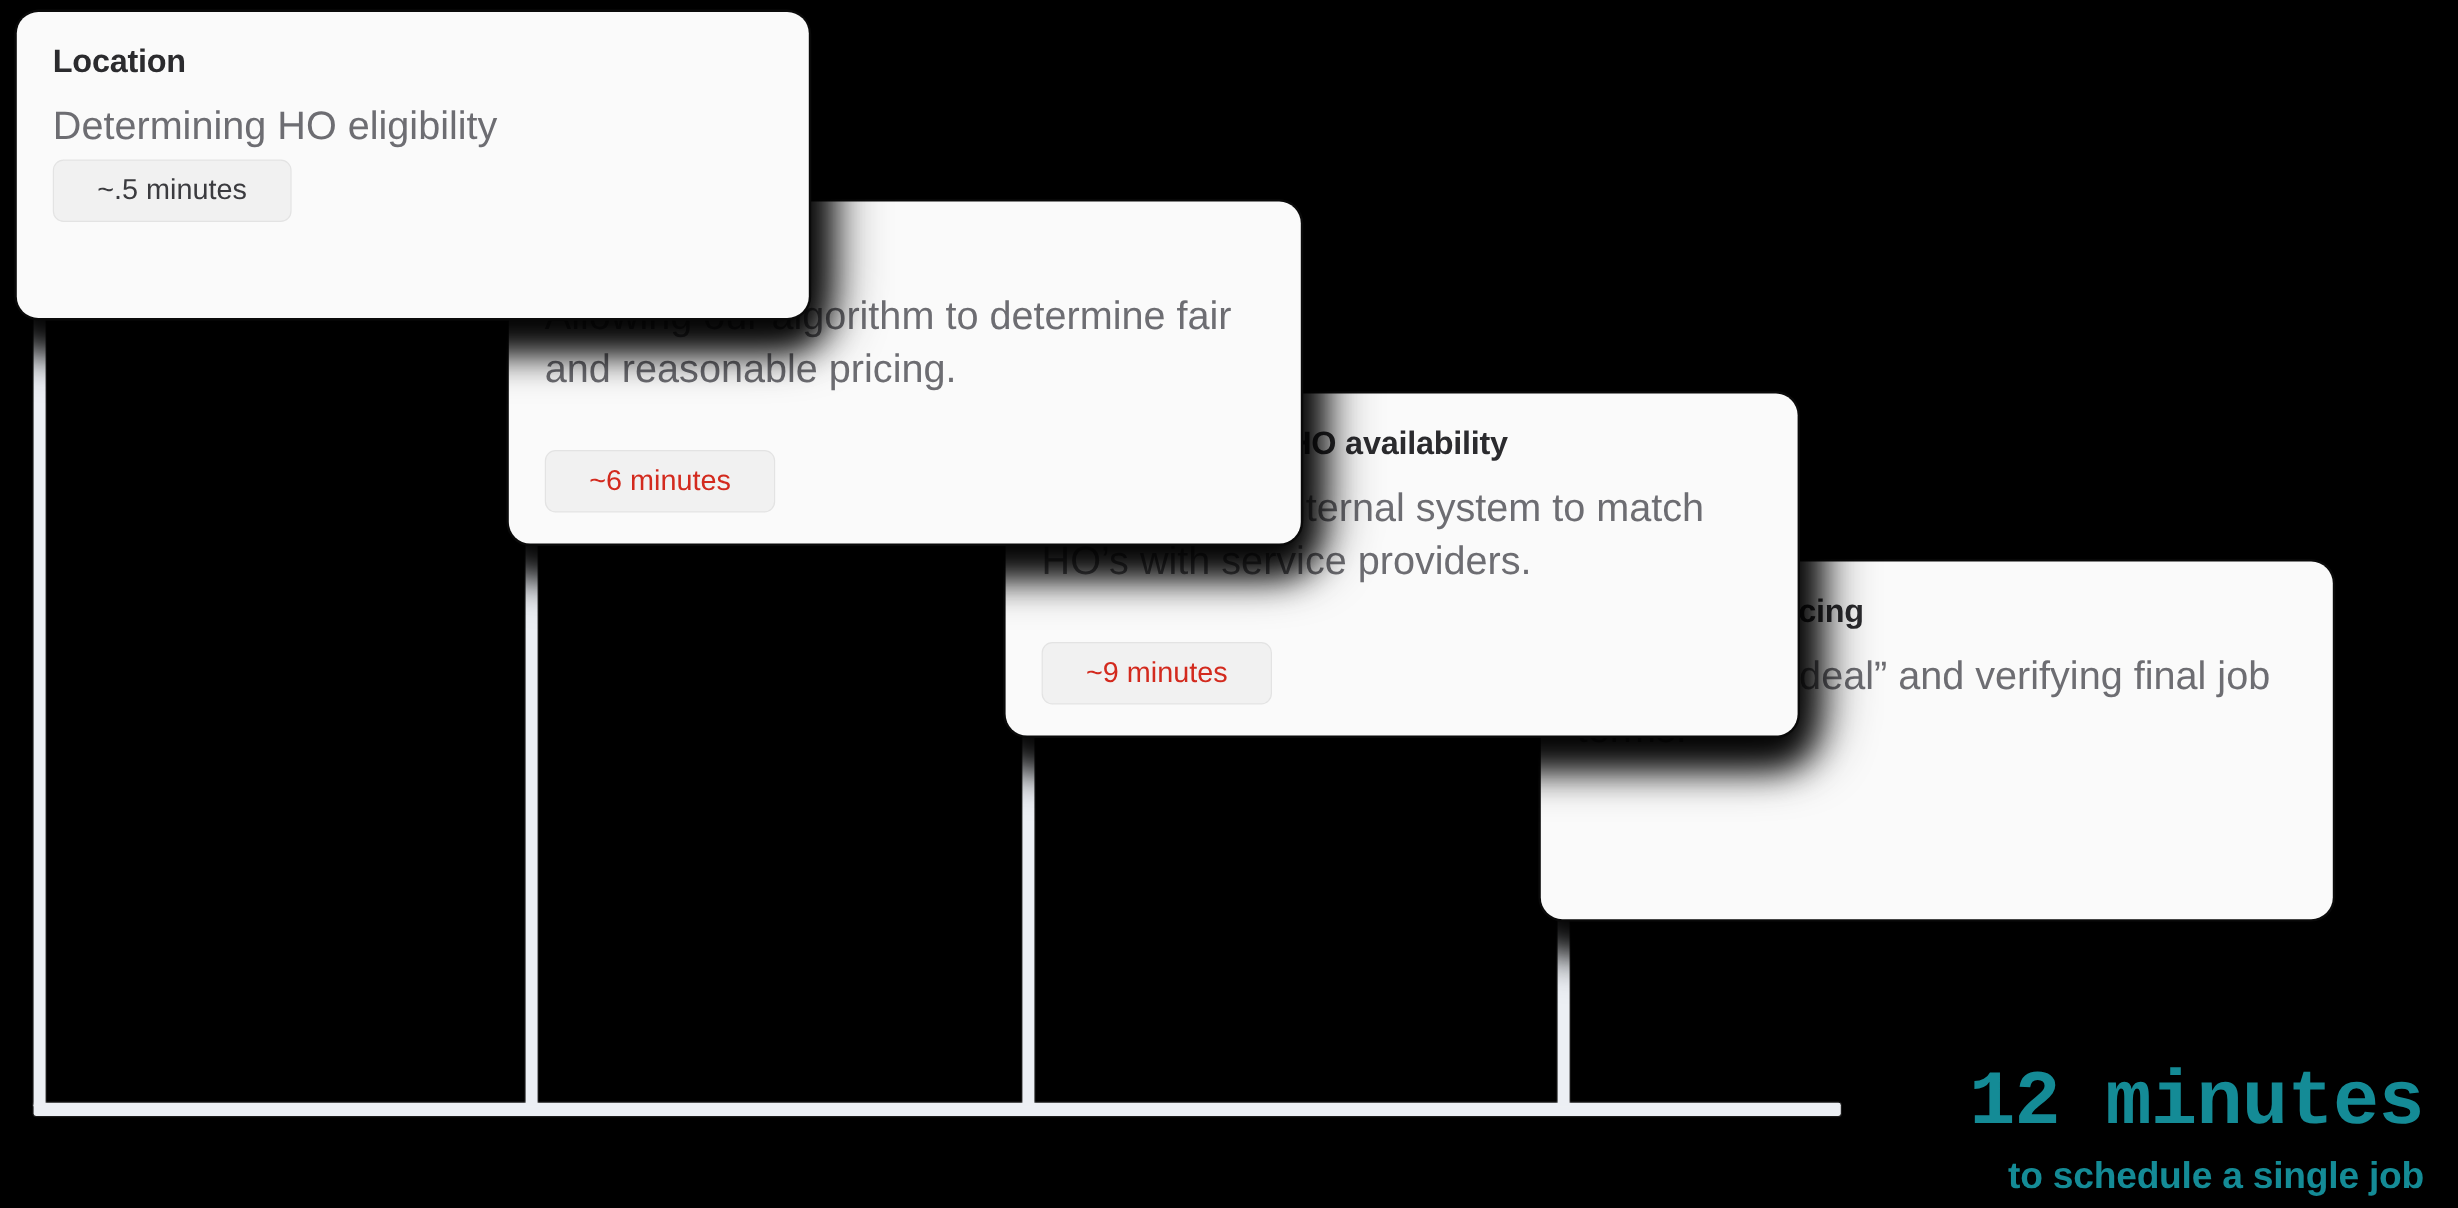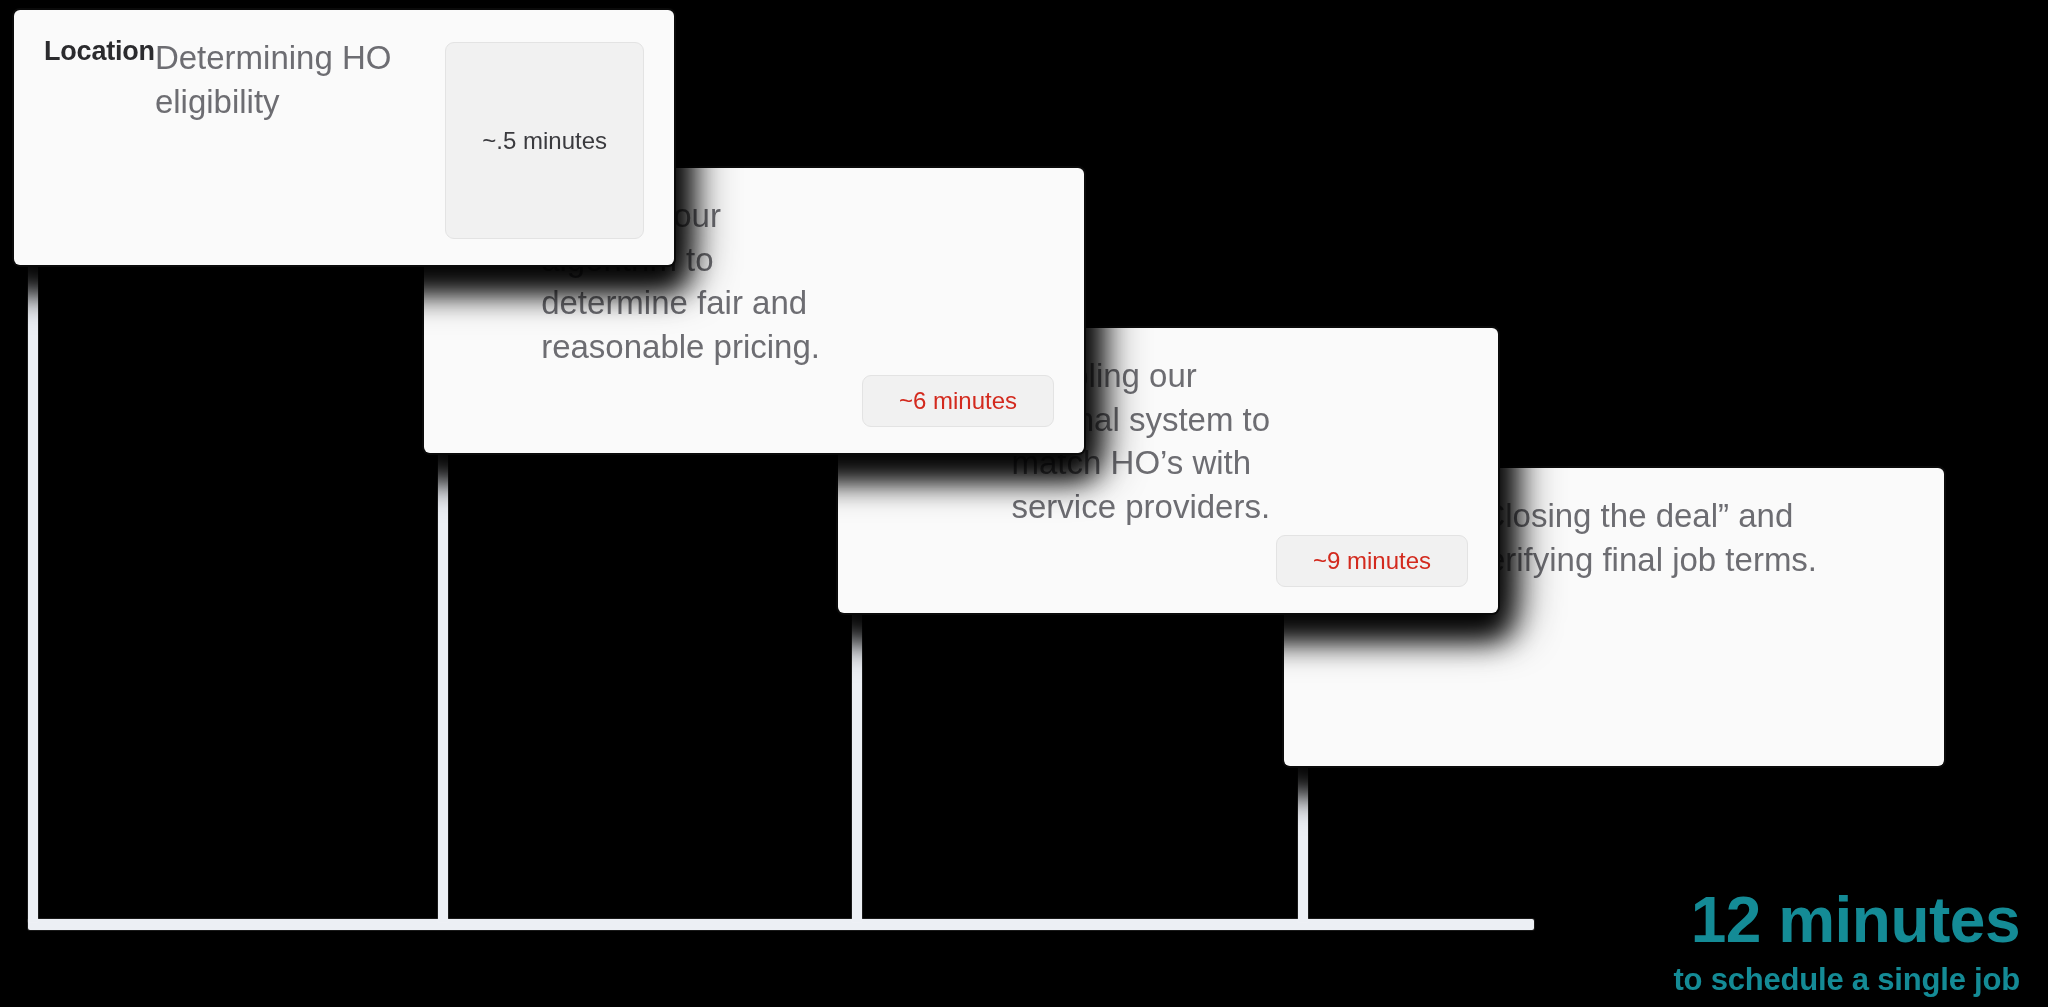--- a/index.html
+++ b/index.html
@@ -40,29 +40,29 @@
   .stem { position: absolute; width: 10px; background: #eceff4; border-radius: 1px; }
   .stem-1 { left: 28px;   top: 262px; height: 660px; }
   .stem-2 { left: 438px;  top: 452px; height: 470px; }
   .stem-3 { left: 852px;  top: 612px; height: 310px; }
   .stem-4 { left: 1298px; top: 765px; height: 157px; }
 
   
   .card {
     position: absolute;
     background: #fafafa;
-    border-radius: 6px;
+    border-radius: 18px;
     box-sizing: border-box;
     padding: 26px 30px 26px 30px;
     box-shadow:
       0 0 0 2px #0a0a0a,
       0 14px 28px 12px rgba(0,0,0,0.95),
       0 0 44px 18px rgba(0,0,0,0.85);
     display: flex;
-    flex-direction: row;
+    flex-direction: column;
   }
 
   .card-title {
     font-size: 27px;
     font-weight: bold;
     color: #2b2b2e;
     letter-spacing: -0.2px;
     line-height: 1.15;
     margin: 0 0 16px 0;
   }
@@ -109,20 +109,21 @@
     text-align: right;
     color: #148b96;
     line-height: 1;
   }
   .summary-big {
     display: block;
     font-size: 64px;
     font-weight: bold;
     letter-spacing: -0.5px;
     margin-bottom: 12px;
+    font-family: Liberation Mono, monospace;
   }
   .summary-sub {
     display: block;
     font-size: 31px;
     font-weight: bold;
     letter-spacing: -0.2px;
   }
 </style>
 </head>
 <body>

